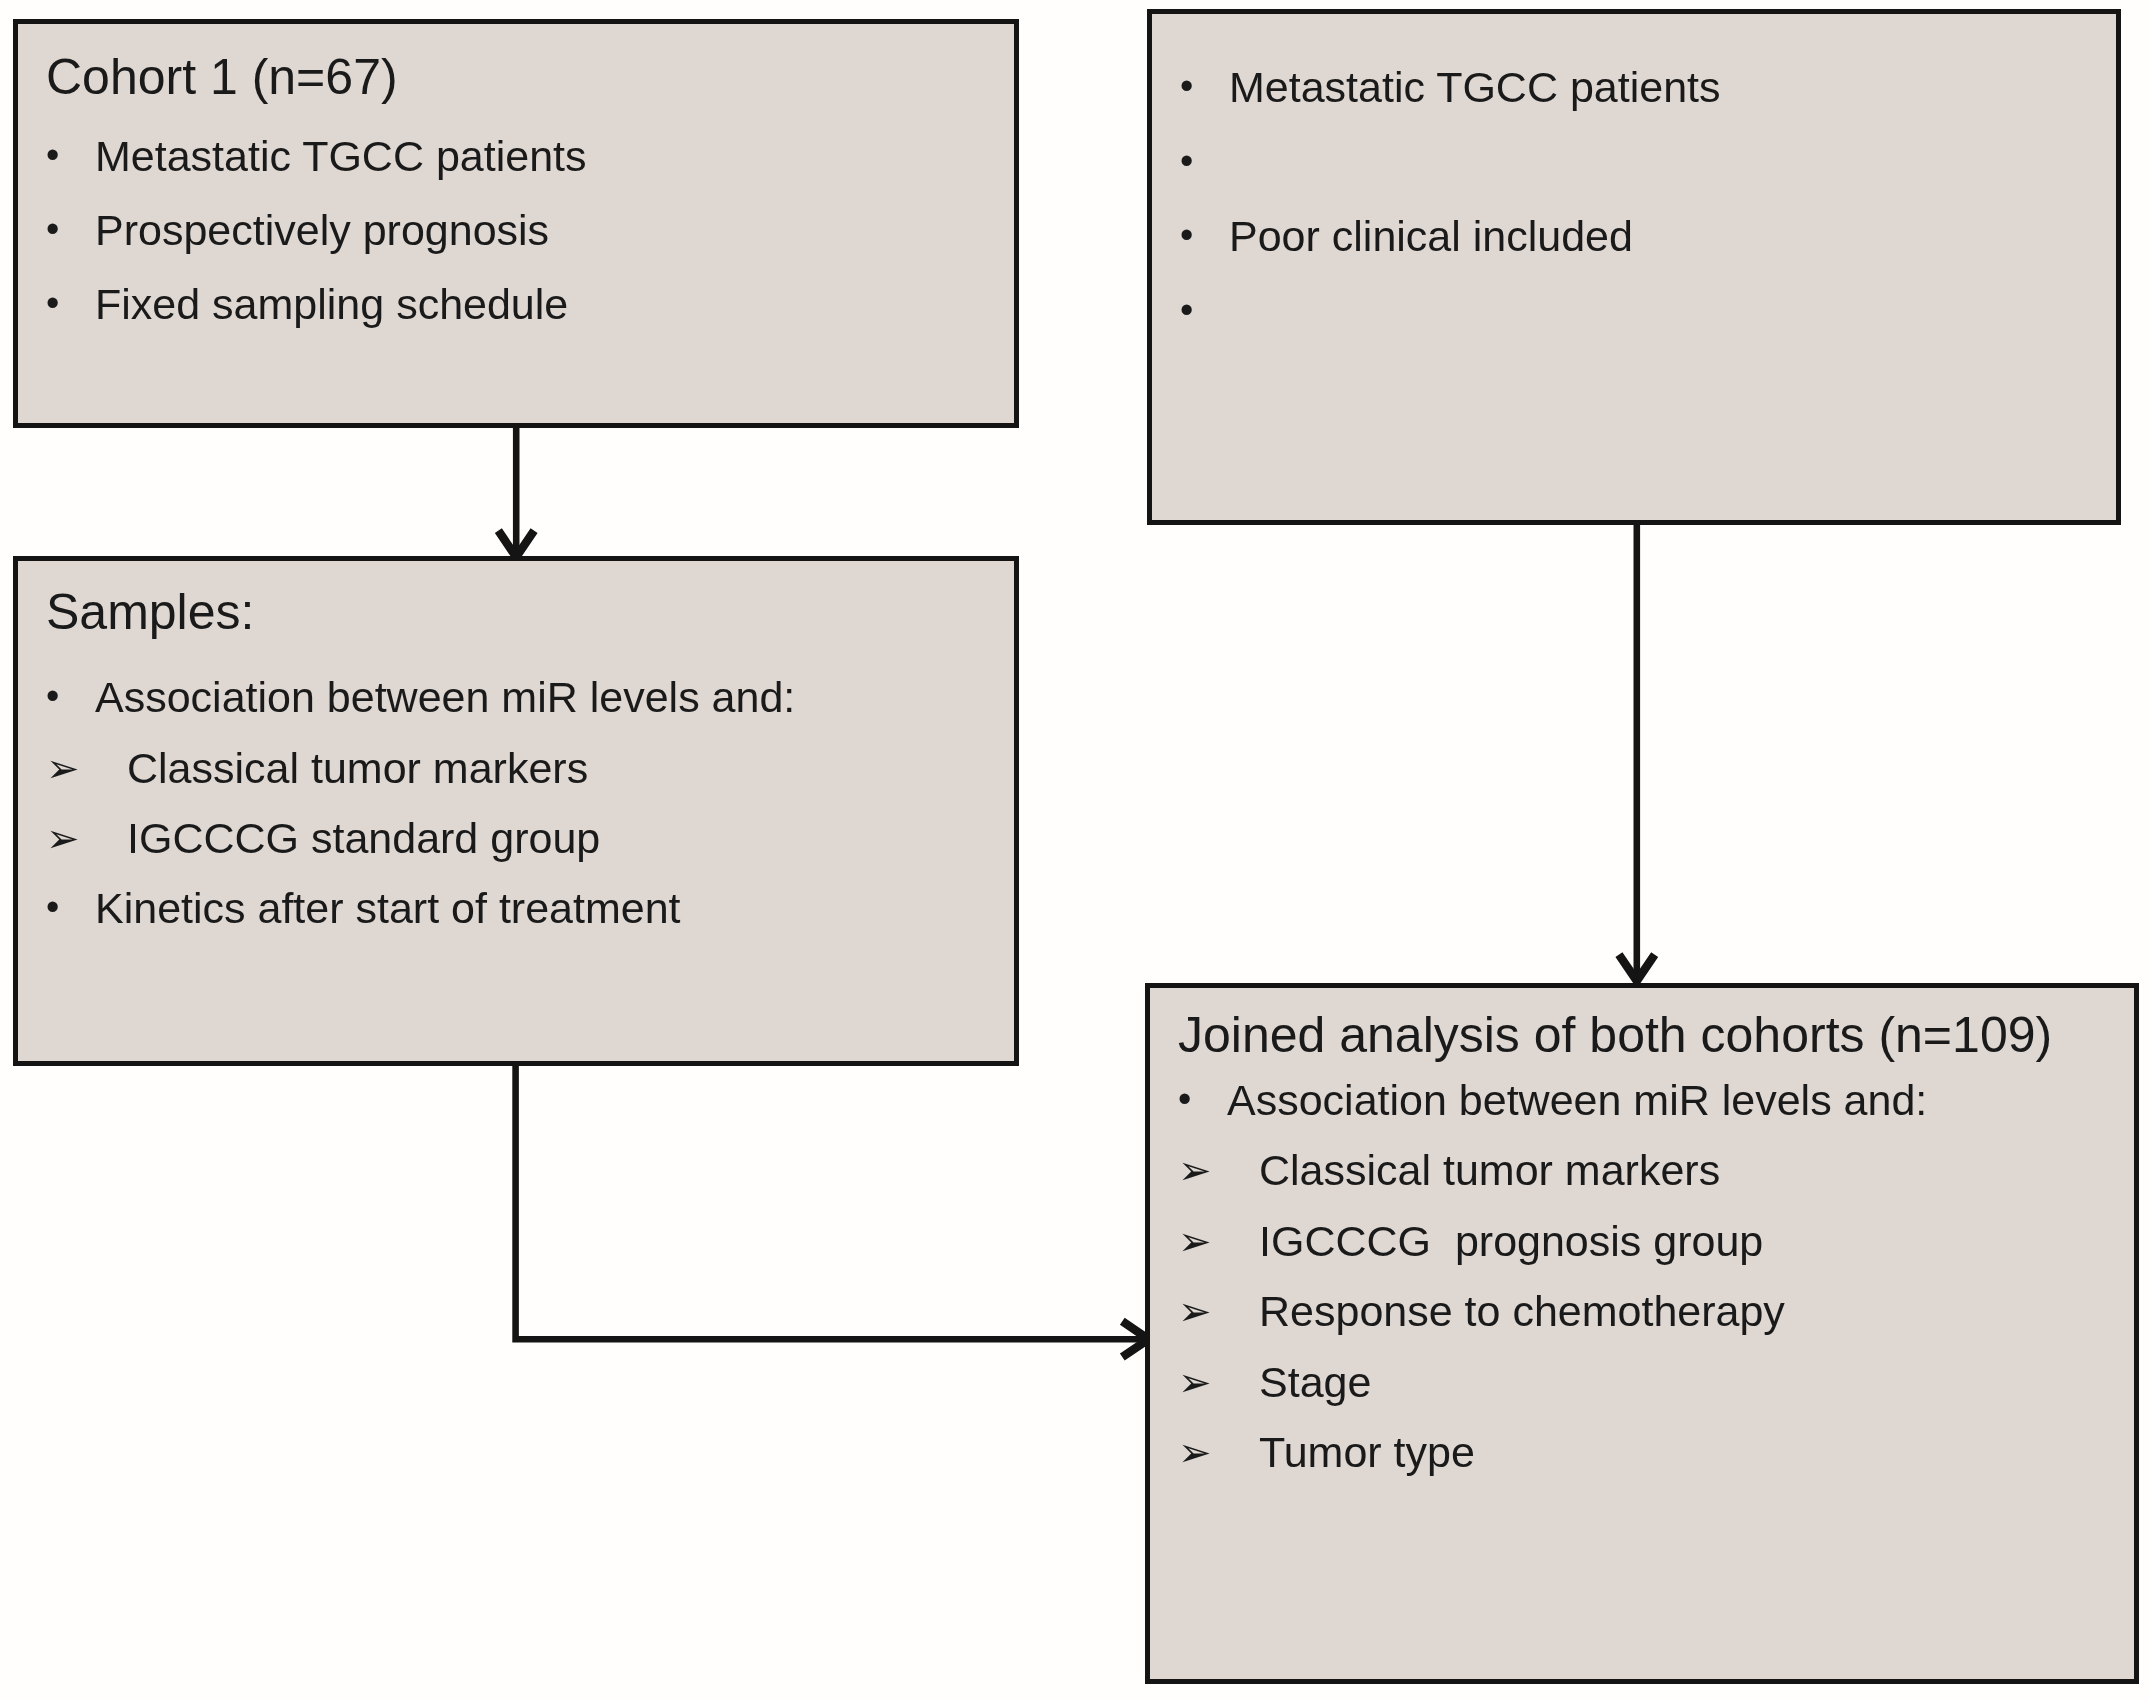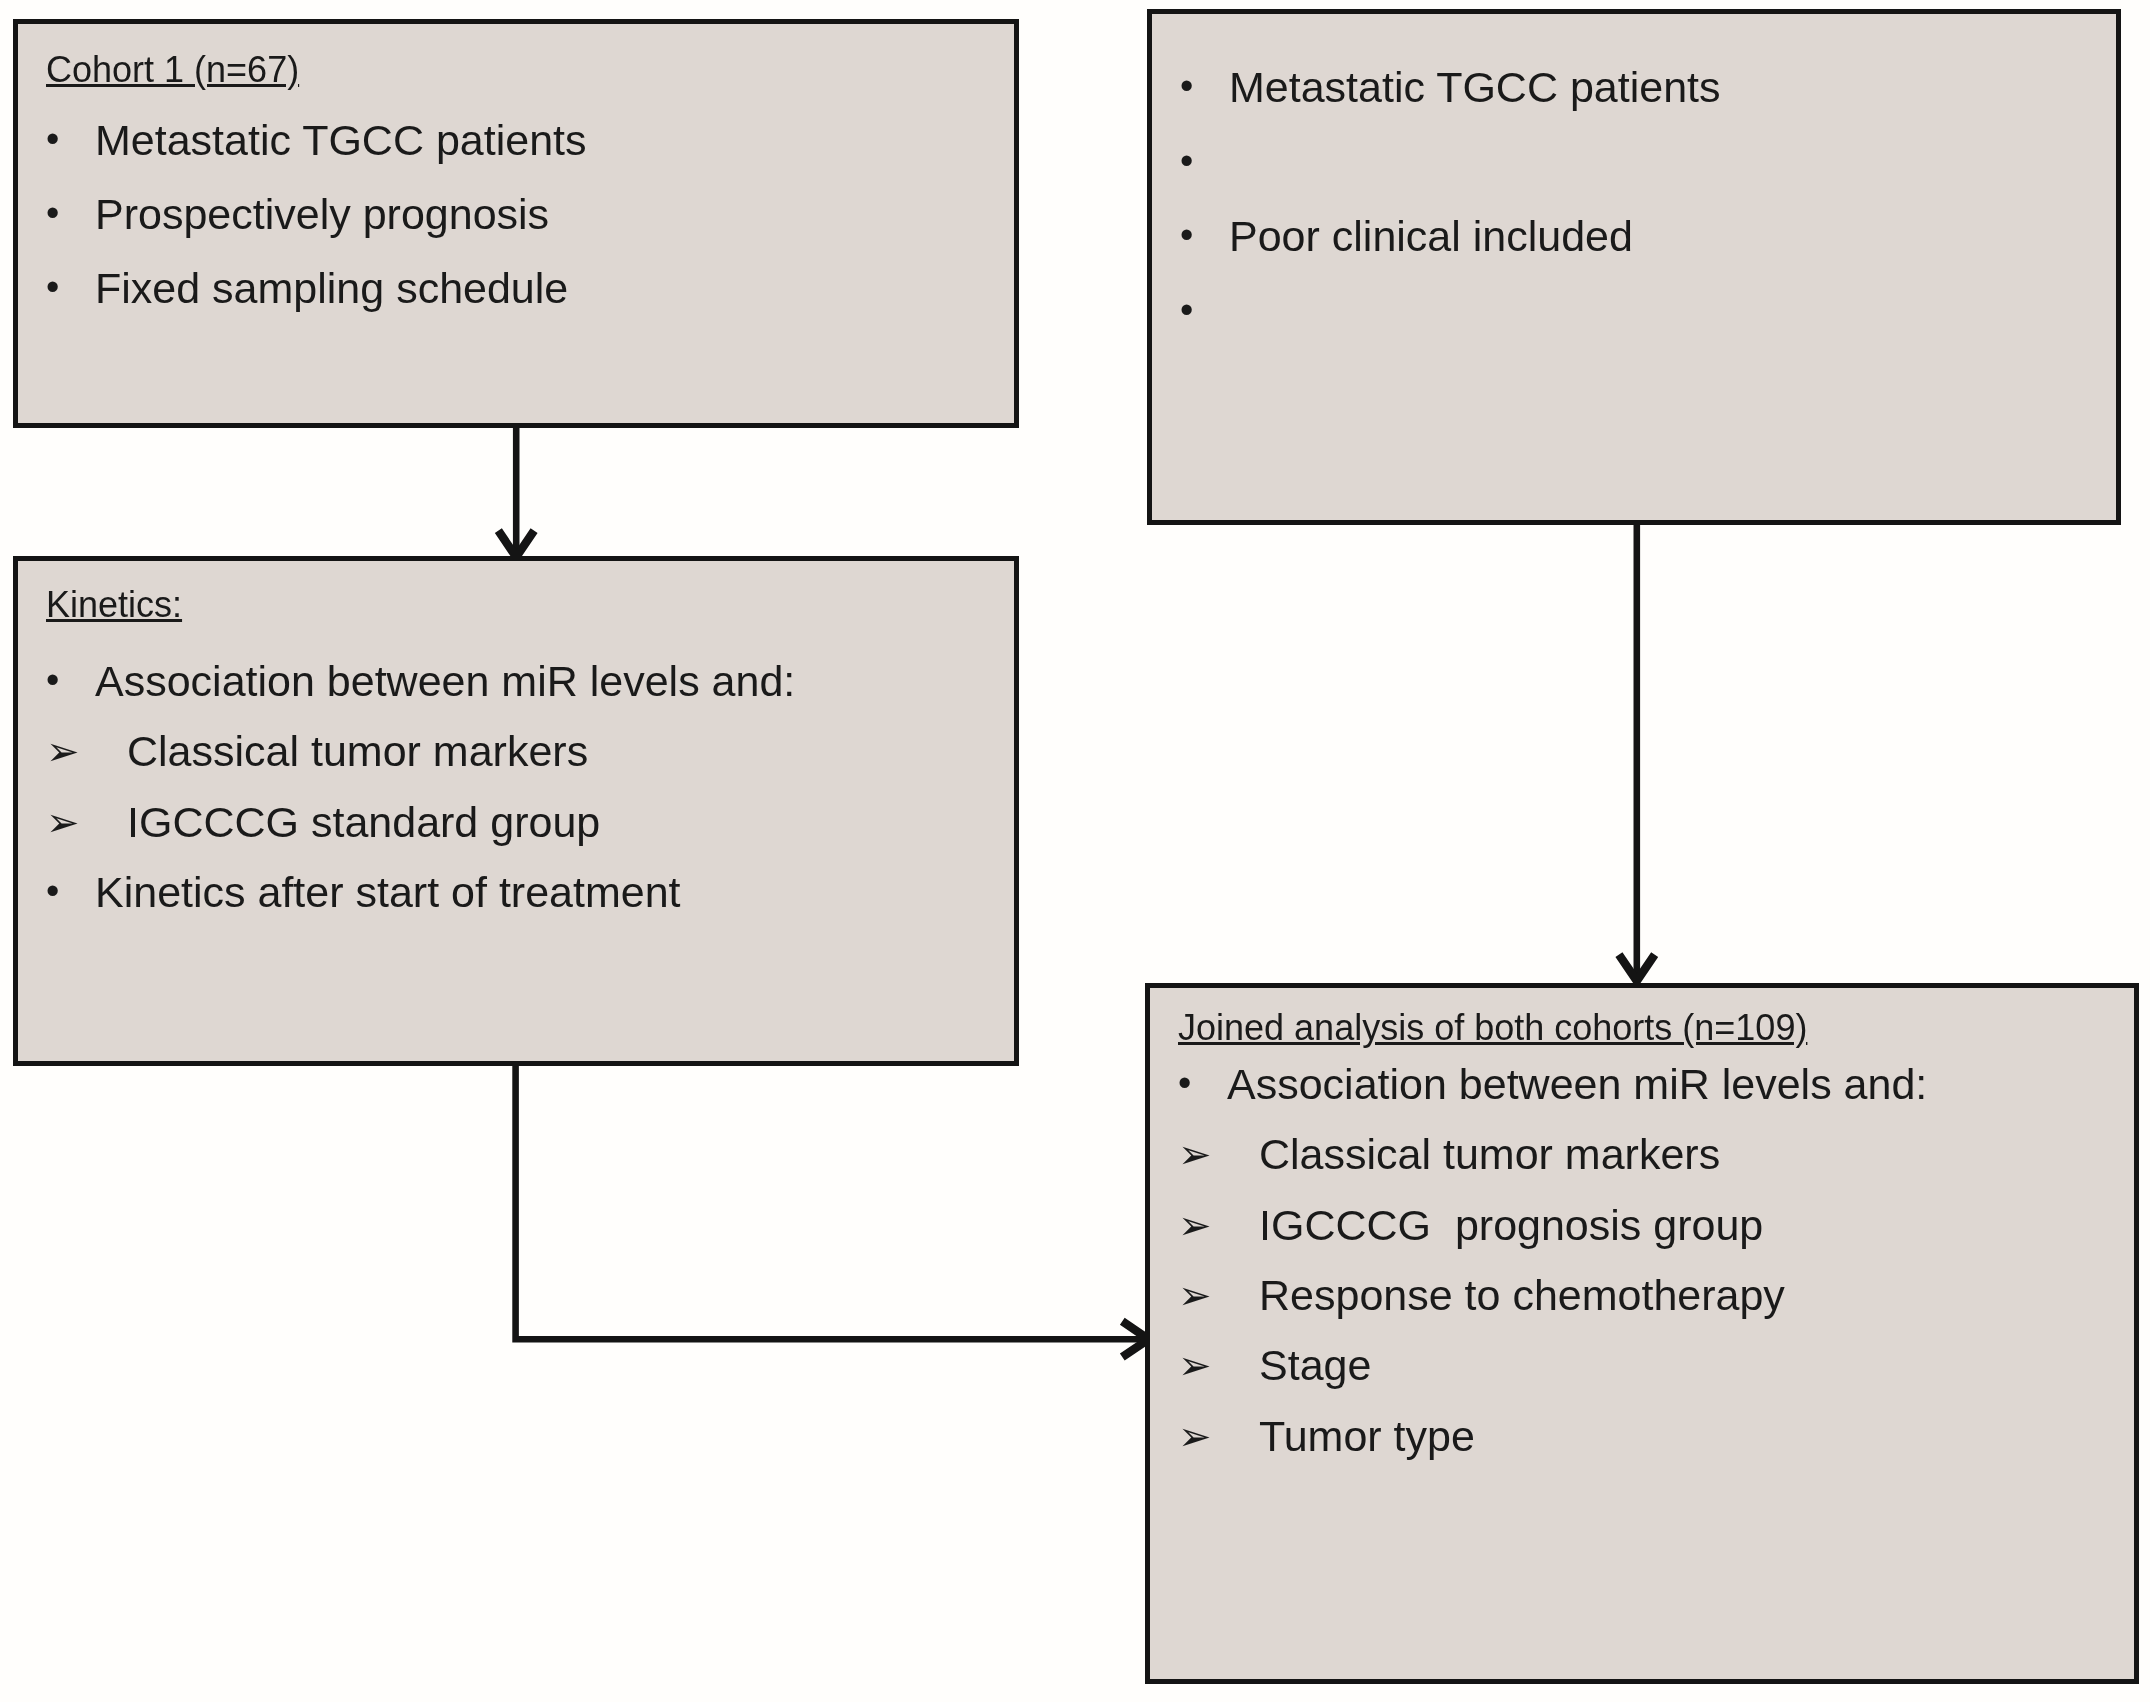--- a/index.html
+++ b/index.html
@@ -17,25 +17,24 @@
   }
 
   .flow-box {
     position: absolute;
     background: #ded7d2;
     border: 5.6px solid #141414;
     box-sizing: border-box;
   }
 
   .box-title {
-    font-size: 36px;
+    font-size: 50px;
     color: #1a1a1a;
     line-height: 1.15;
     white-space: pre;
-    text-decoration: underline;
   }
 
   .bullet-list {
     list-style: none;
     margin: 0;
     padding: 0;
   }
 
   .bullet-item {
     display: flex;
@@ -165,21 +164,21 @@
         </li>
         <li class="bullet-item">
           <span class="marker dot">•</span>
         </li>
       </ul>
     </div>
   </div>
 
   <div class="flow-box" id="box-analysis">
     <div class="box-inner">
-      <div class="box-title">Kinetics:</div>
+      <div class="box-title">Samples:</div>
       <ul class="bullet-list">
         <li class="bullet-item">
           <span class="marker dot">•</span>
           <span class="item-text">Association between miR levels and:</span>
         </li>
         <li class="bullet-item">
           <span class="marker arrow">➢</span>
           <span class="item-text">Classical tumor markers</span>
         </li>
         <li class="bullet-item">

